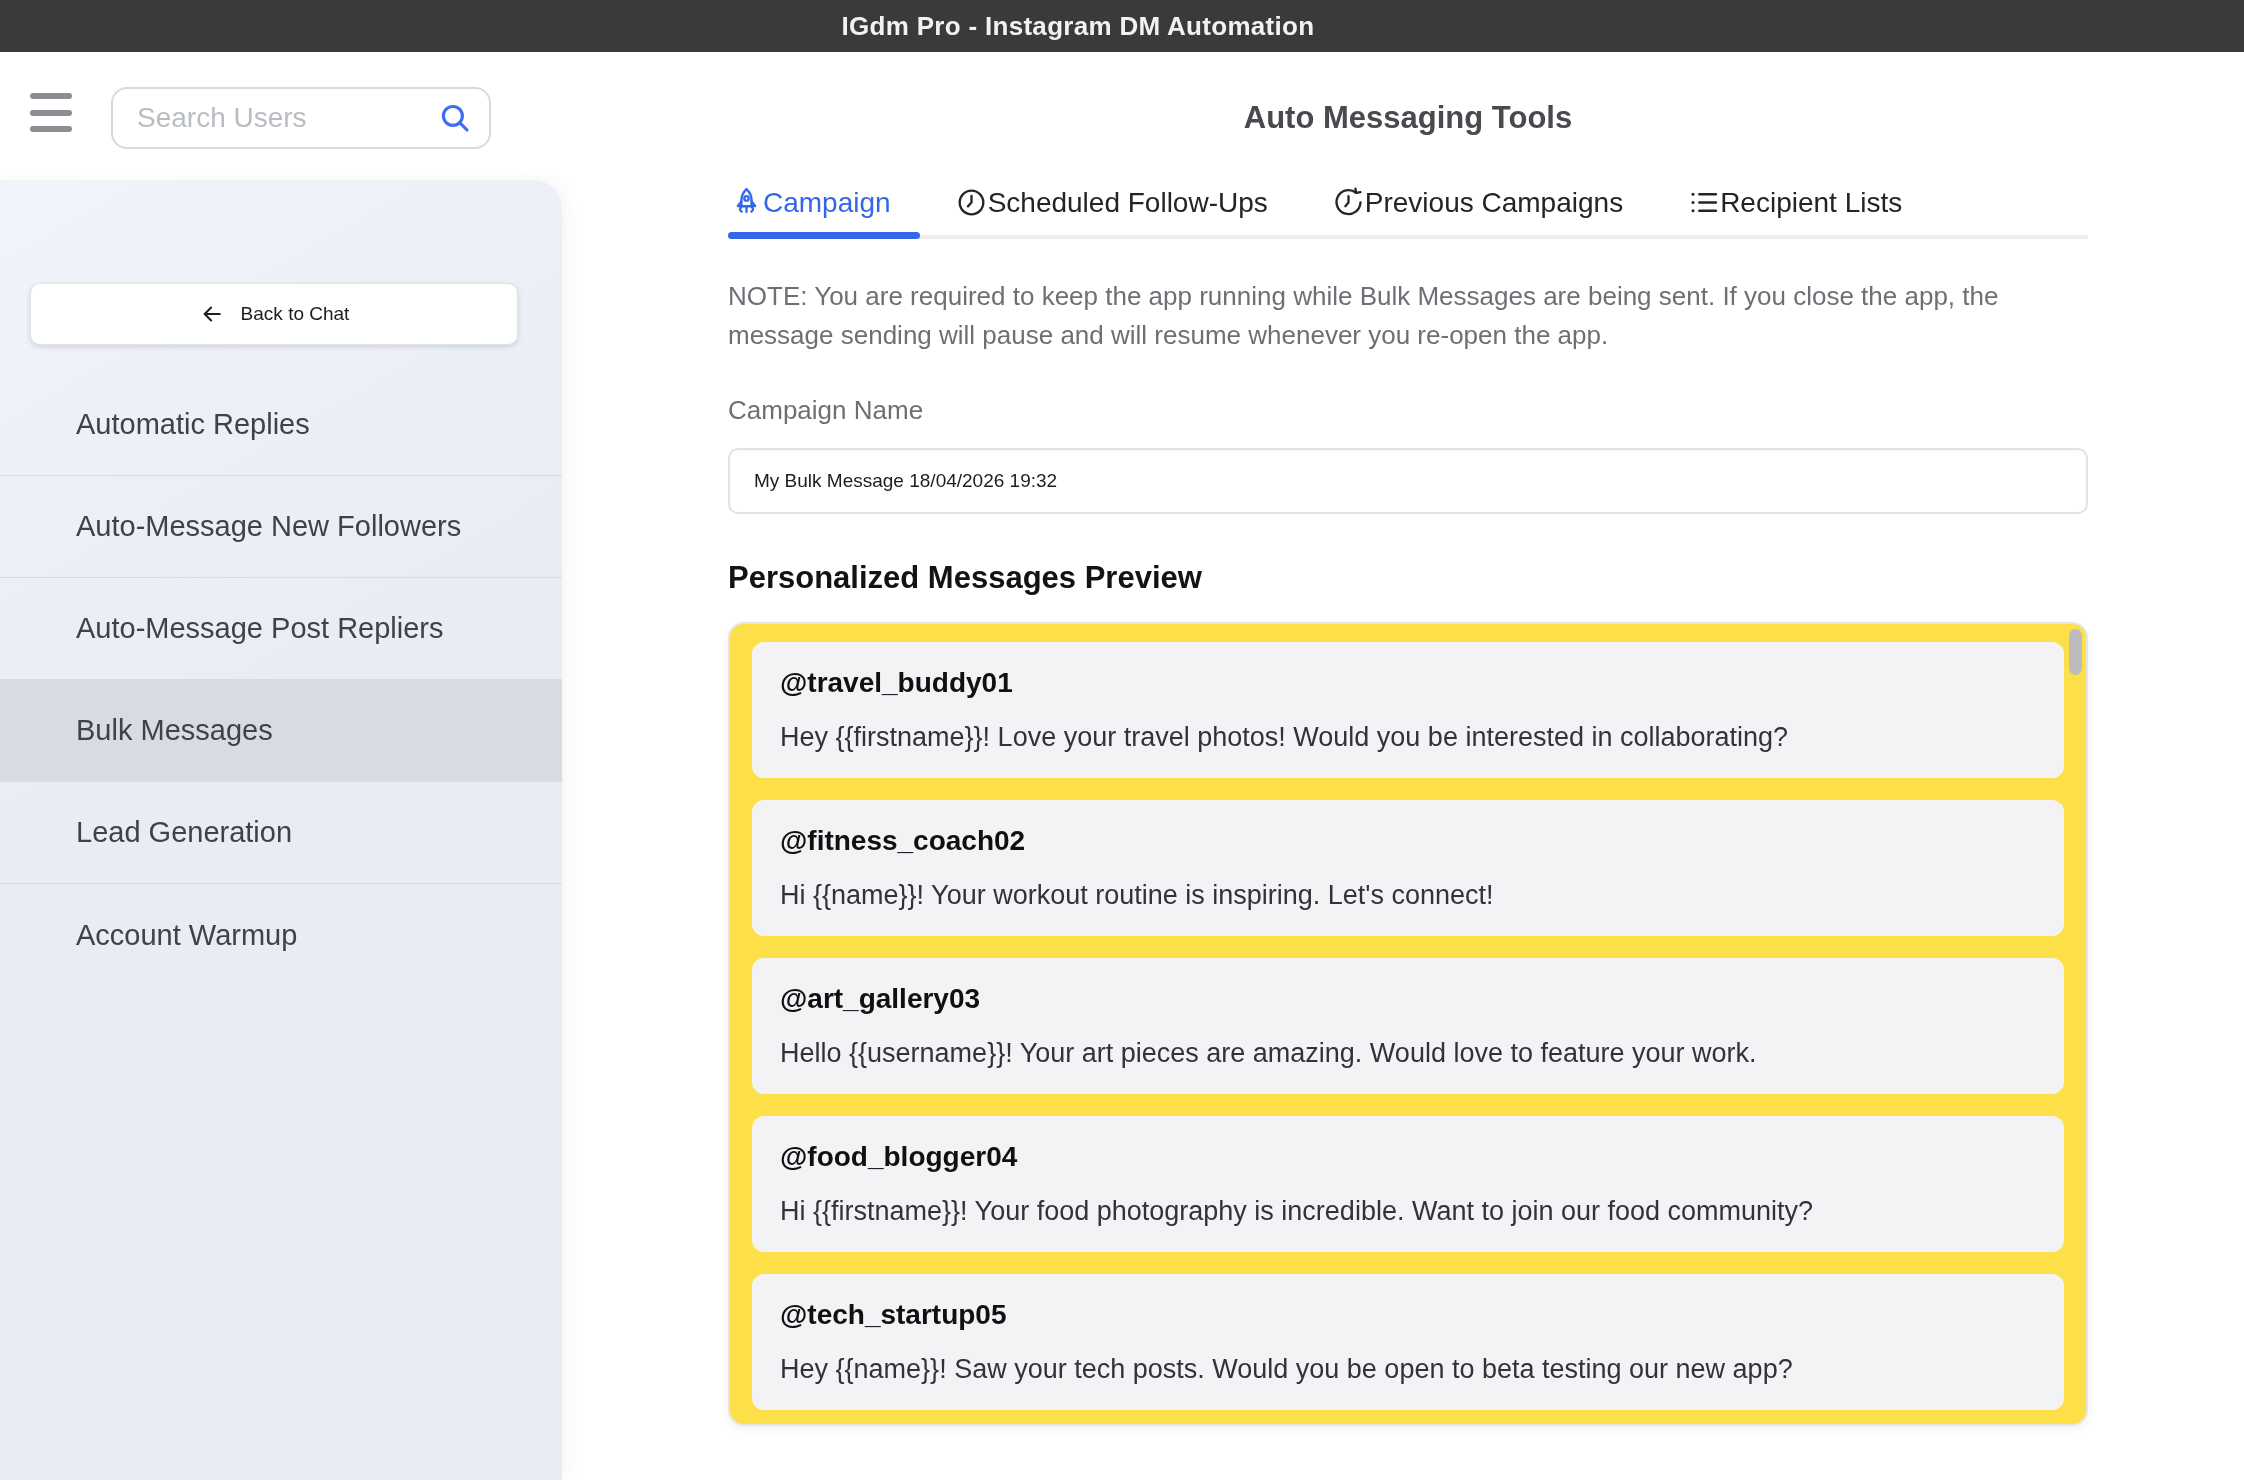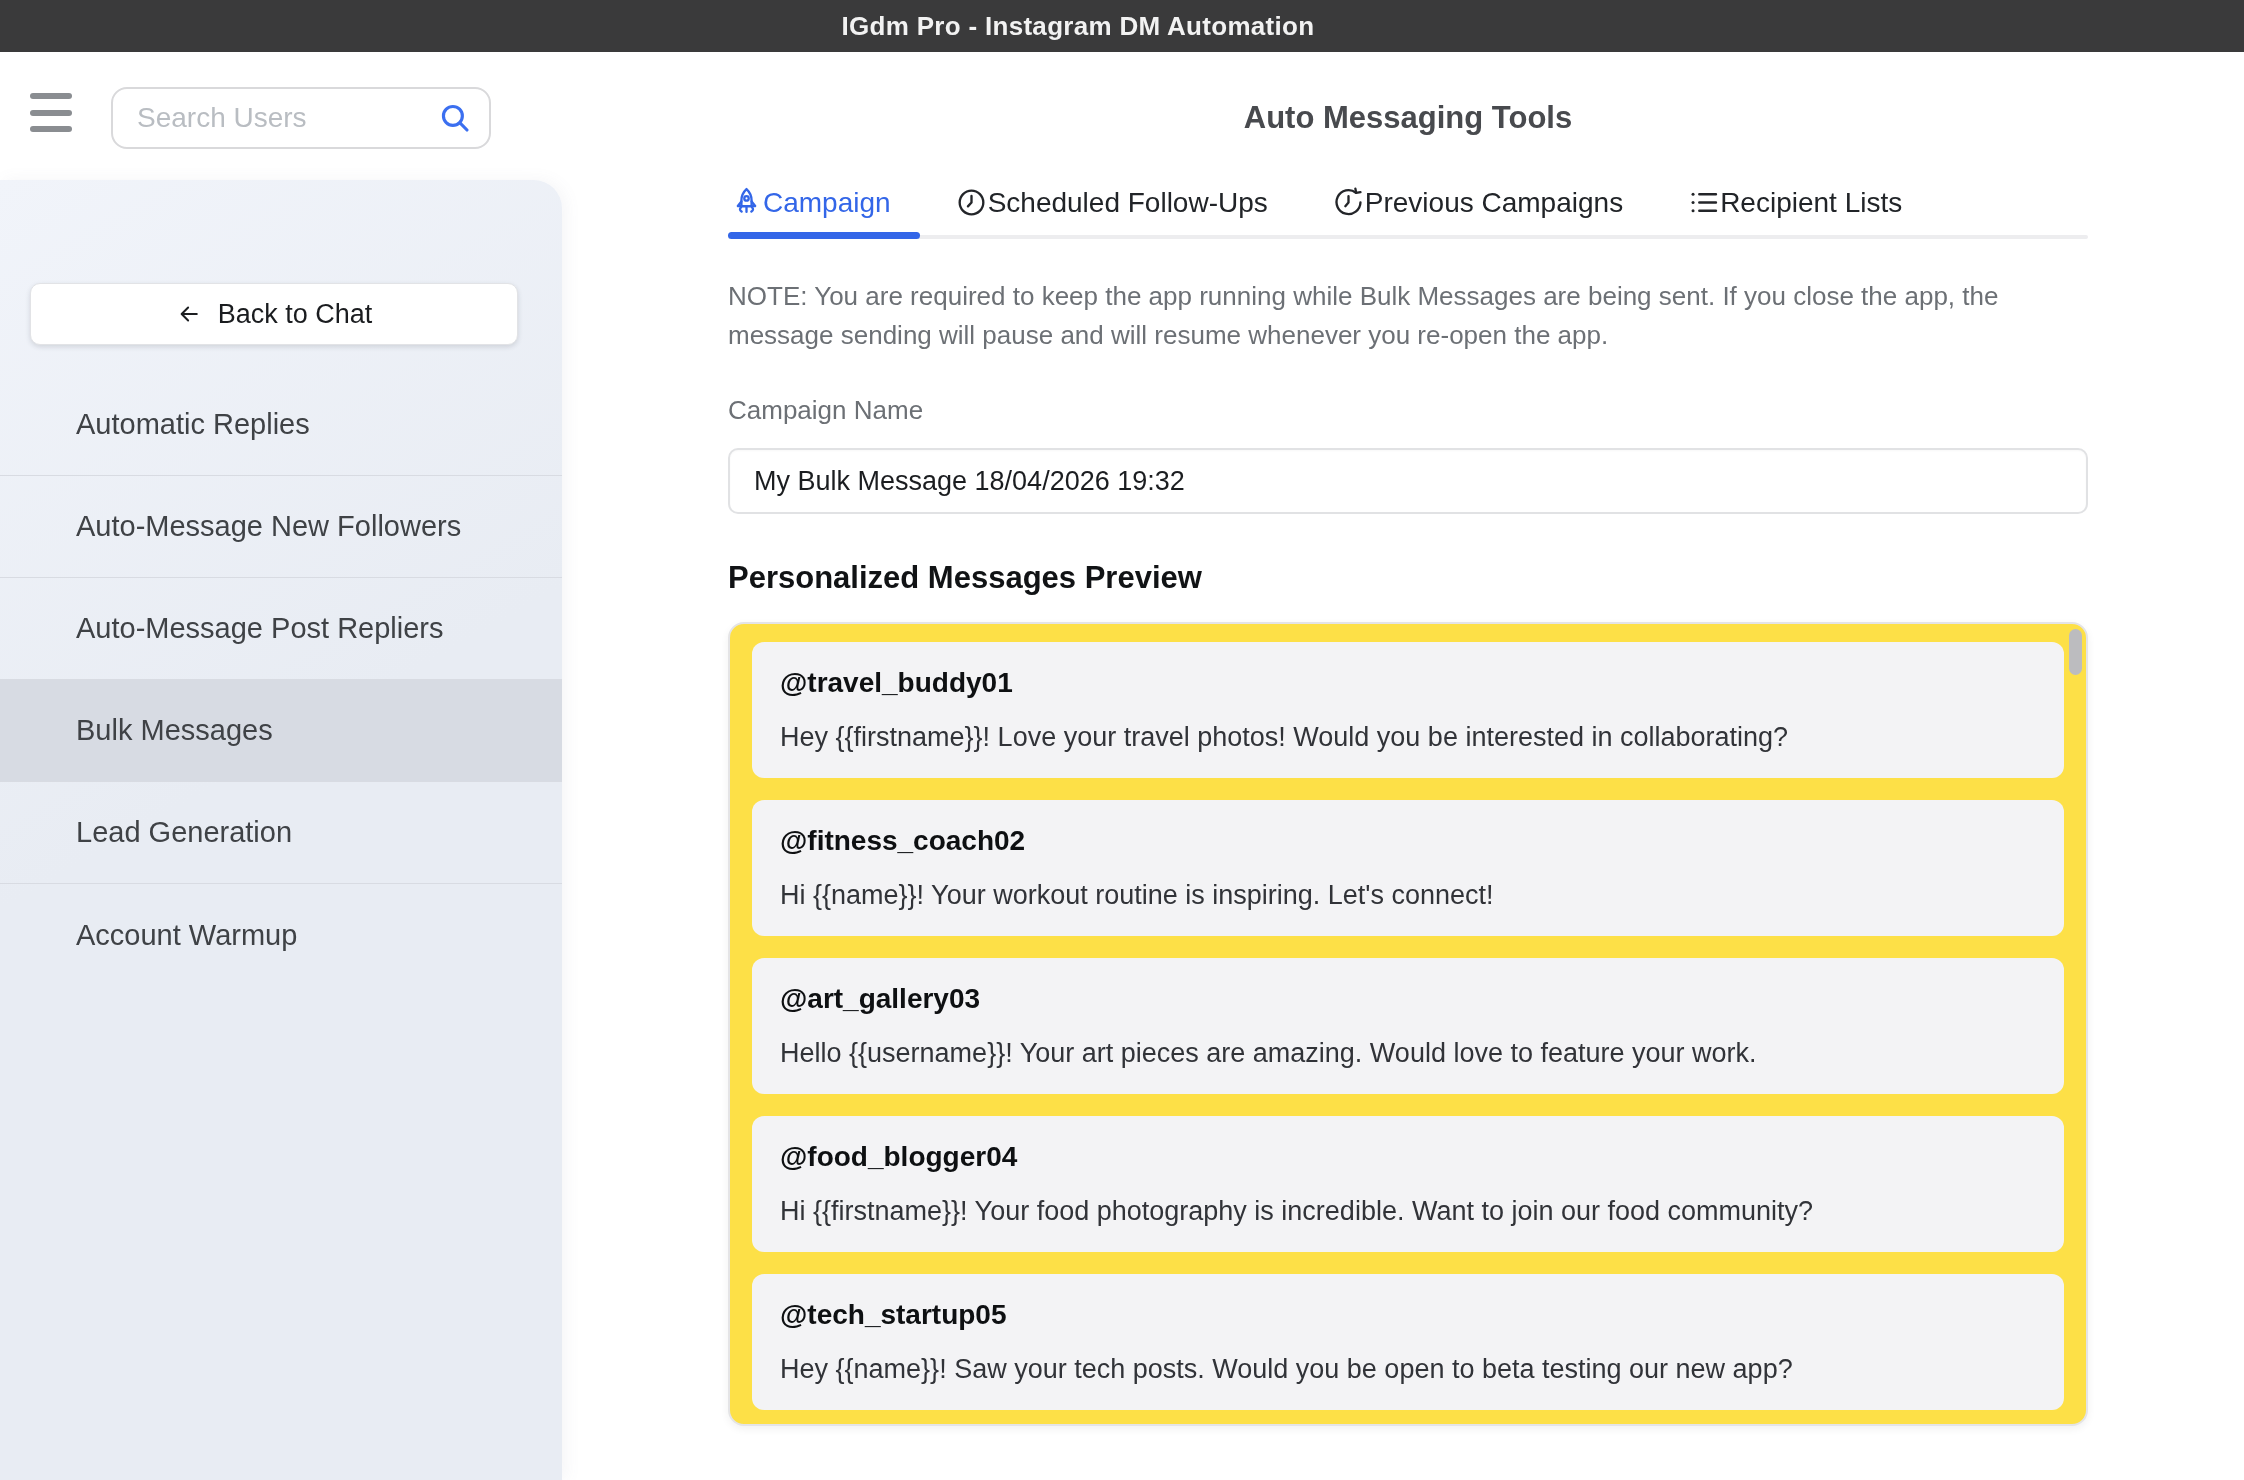--- a/index.html
+++ b/index.html
@@ -31,21 +31,21 @@
   .searchbox .sicon { flex:none; margin-right:16px; display:flex; }
 
   
   .sidebar { position:absolute; left:0; top:180px; width:562px; height:1300px;
     background:linear-gradient(150deg,#f1f4fa 0%, var(--sidebar_bg,#e8ecf3) 45%);
     border-top-right-radius:28px; box-shadow:4px 0 16px rgba(110,120,145,.07); }
   .back-btn { position:absolute; left:30px; top:103px; width:488px; height:62px;
     background:#fff; border:1px solid #e2e3e6; border-radius:10px;
     box-shadow:0 2px 5px rgba(40,45,60,.15);
     display:flex; align-items:center; justify-content:center; gap:16px;
-    font-size:27px; color:#1a1c1f; cursor:pointer; font-family:inherit; }
+    font-size:19px; color:#1a1c1f; cursor:pointer; font-family:inherit; }
   .menu { position:absolute; top:194px; left:0; width:100%; }
   .menu-item { height:102px; display:flex; align-items:center; padding-left:76px;
     font-size:29px; color:#3f4246; border-bottom:1px solid #d8dbe2; cursor:pointer; }
   .menu-item:last-child { border-bottom:none; }
   .menu-item.selected { background:var(--selected_bg,#d7dbe3); }
 
   
   .main { position:absolute; left:728px; top:52px; width:1360px; }
   .page-title { margin-top:48px; text-align:center; font-size:31px; font-weight:700; color:#484a4e; }
 
@@ -54,21 +54,21 @@
   .tab svg { flex:none; }
   .tab.active { color:var(--accent,#3366e8); font-weight:500; }
   .tab-track { position:relative; margin-top:16px; height:4px; background:#ededef; border-radius:2px; }
   .tab-underline { position:absolute; left:0; top:-3px; width:192px; height:7px;
     border-radius:4px; background:var(--accent,#3366e8); }
 
   .note { margin-top:38px; font-size:26px; line-height:39px; color:#6c7075; max-width:1352px; }
   .field-label { display:block; margin-top:40px; font-size:26px; color:#6c7075; }
   .campaign-input { display:block; margin-top:22px; width:100%; height:66px;
     border:2px solid #e1e2e4; border-radius:10px; padding:4px 24px;
-    font-size:27px; color:#1b1d20; font-family:inherit; outline:none;
+    font-size:19px; color:#1b1d20; font-family:inherit; outline:none;
     box-shadow:inset 0 1px 2px rgba(0,0,0,.03); }
 
   .preview-heading { margin-top:46px; font-size:31px; font-weight:700; color:#111315; }
   .preview { position:relative; margin-top:26px; height:804px;
     border:2px solid #e4e4e6; border-radius:16px; background:#fde047;
     padding:18px 22px; overflow:hidden; box-shadow:0 3px 9px rgba(0,0,0,.06); }
   .card { background:var(--card_bg,#f3f3f5); border-radius:12px; padding:25px 28px; margin-bottom:22px; }
   .card:last-child { margin-bottom:0; }
   .card-user { font-size:28px; font-weight:700; color:#0e1012; margin-bottom:23px; }
   .card-text { font-size:27px; color:#313338; }

